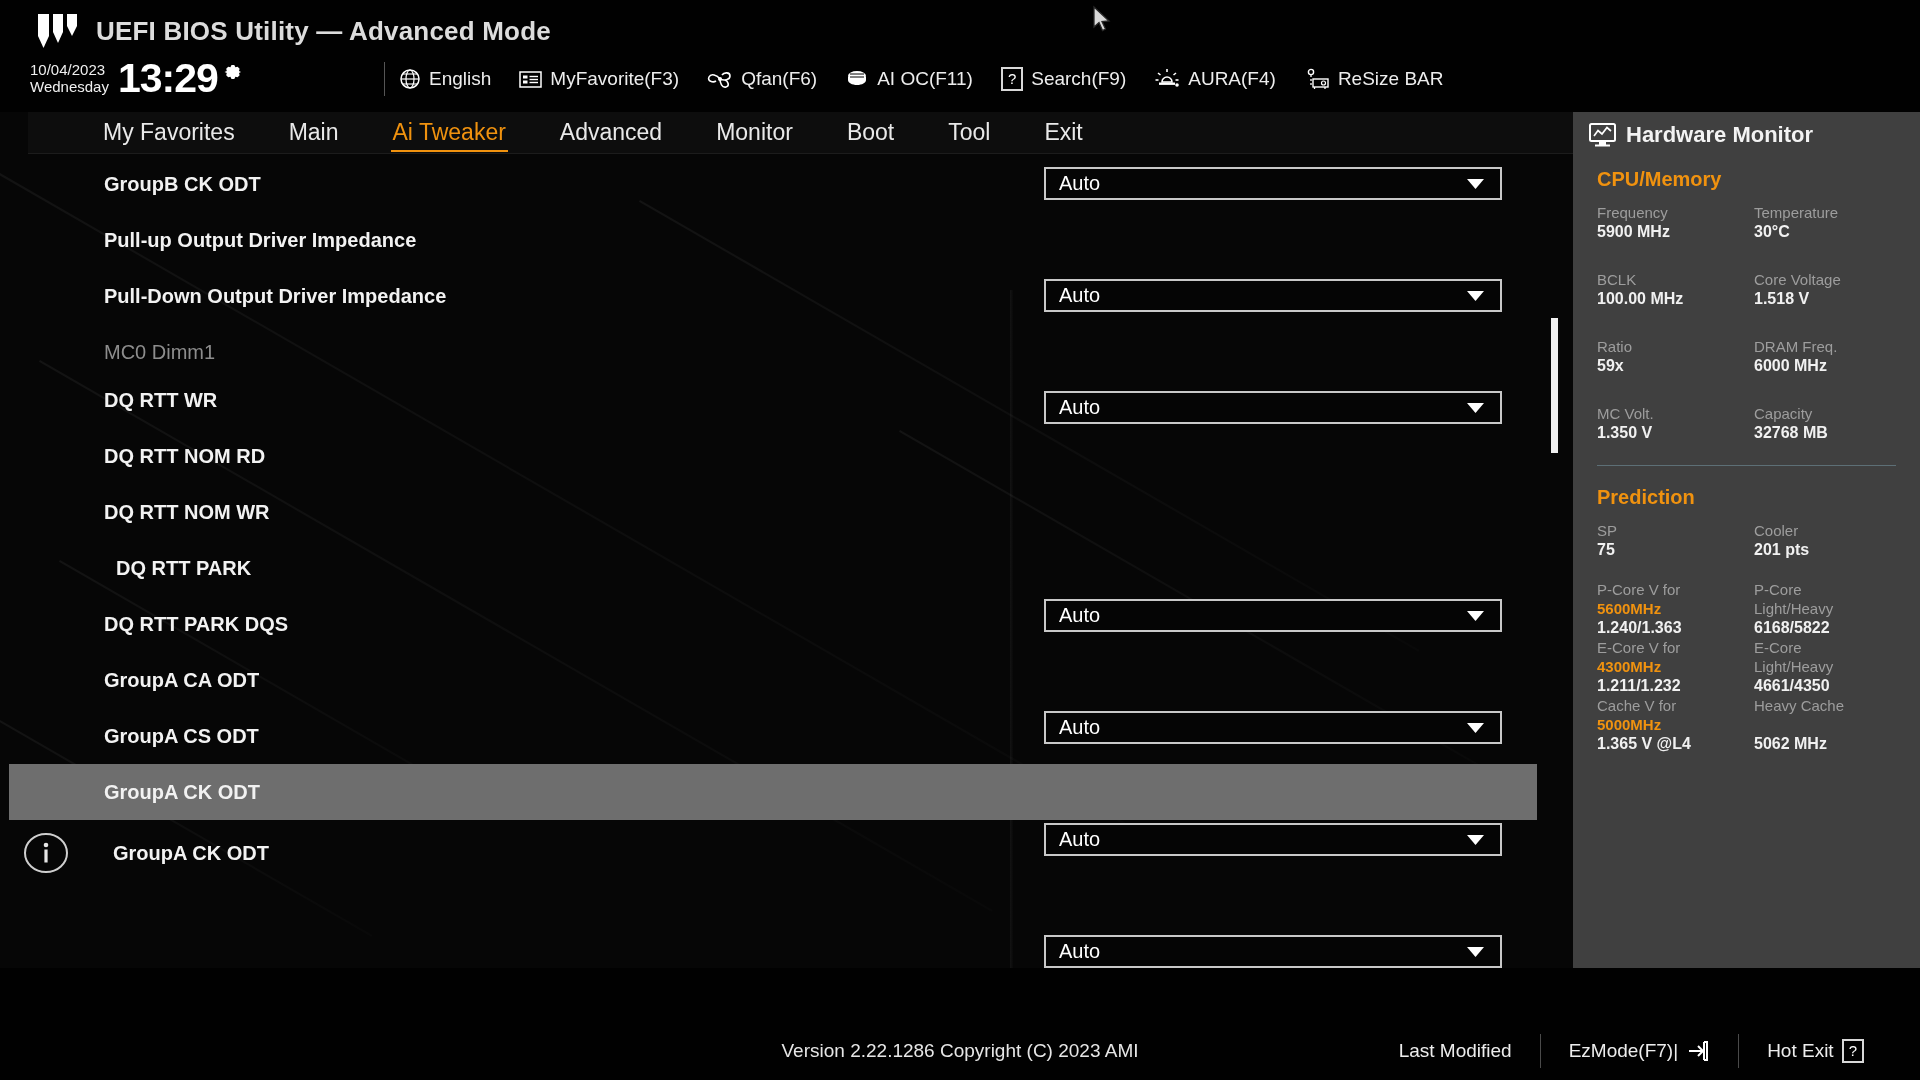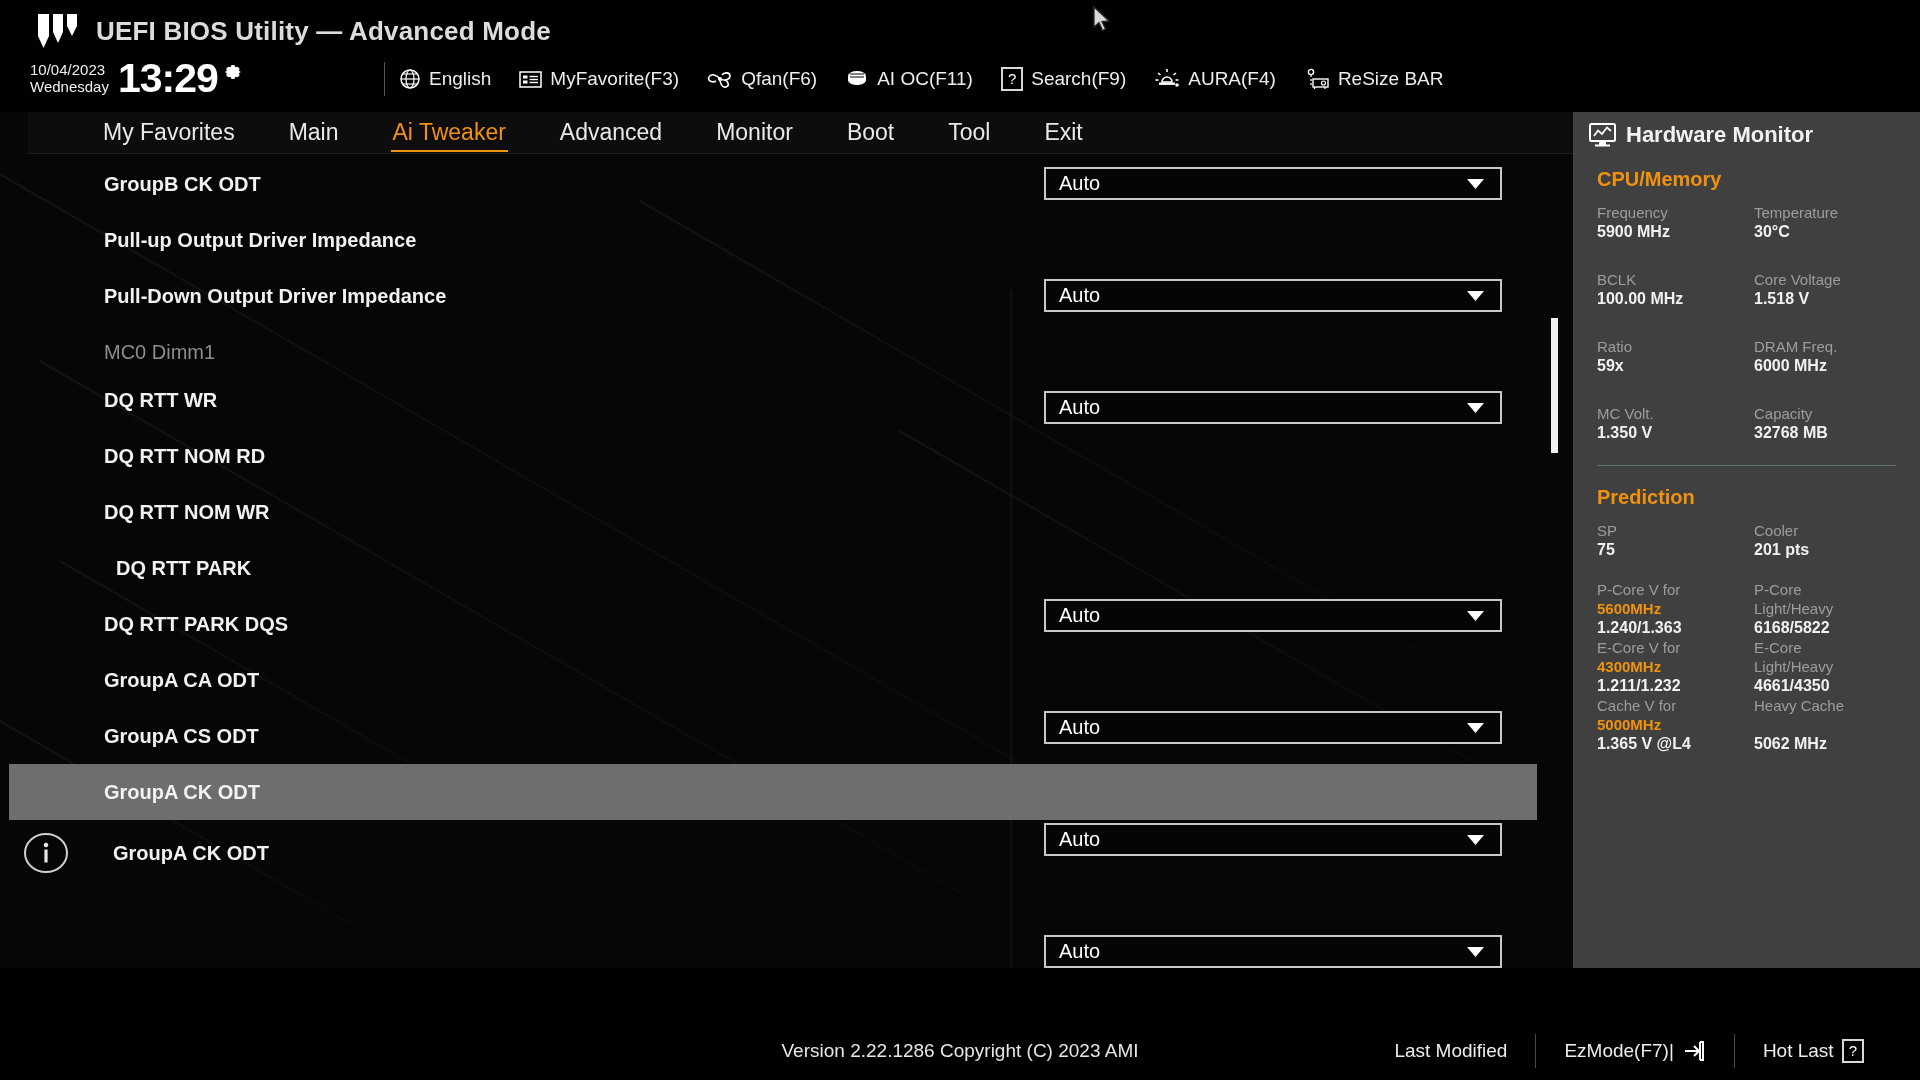--- a/index.html
+++ b/index.html
@@ -459,20 +459,20 @@
         <span>EzMode(F7)|</span>
         <svg width="24" height="22" viewBox="0 0 24 22">
           <path d="M3 11 H16" stroke="#fff" stroke-width="2"></path>
           <path d="M12 6 L17 11 L12 16" fill="none" stroke="#fff" stroke-width="2"></path>
           <path d="M18 2 V20" stroke="#fff" stroke-width="2"></path>
           <path d="M18 2 H21 V20 H18" fill="none" stroke="#fff" stroke-width="2"></path>
         </svg>
       </div>
       <div class="f-sep"></div>
       <div class="f-item">
-        <span>Hot Last</span>
+        <span>Hot Exit</span>
         <span class="qbox">?</span>
       </div>
     </div>
     <div class="version">Version 2.22.1286 Copyright (C) 2023 AMI</div>
   </div>
 
 </div>
 
 </body></html>

